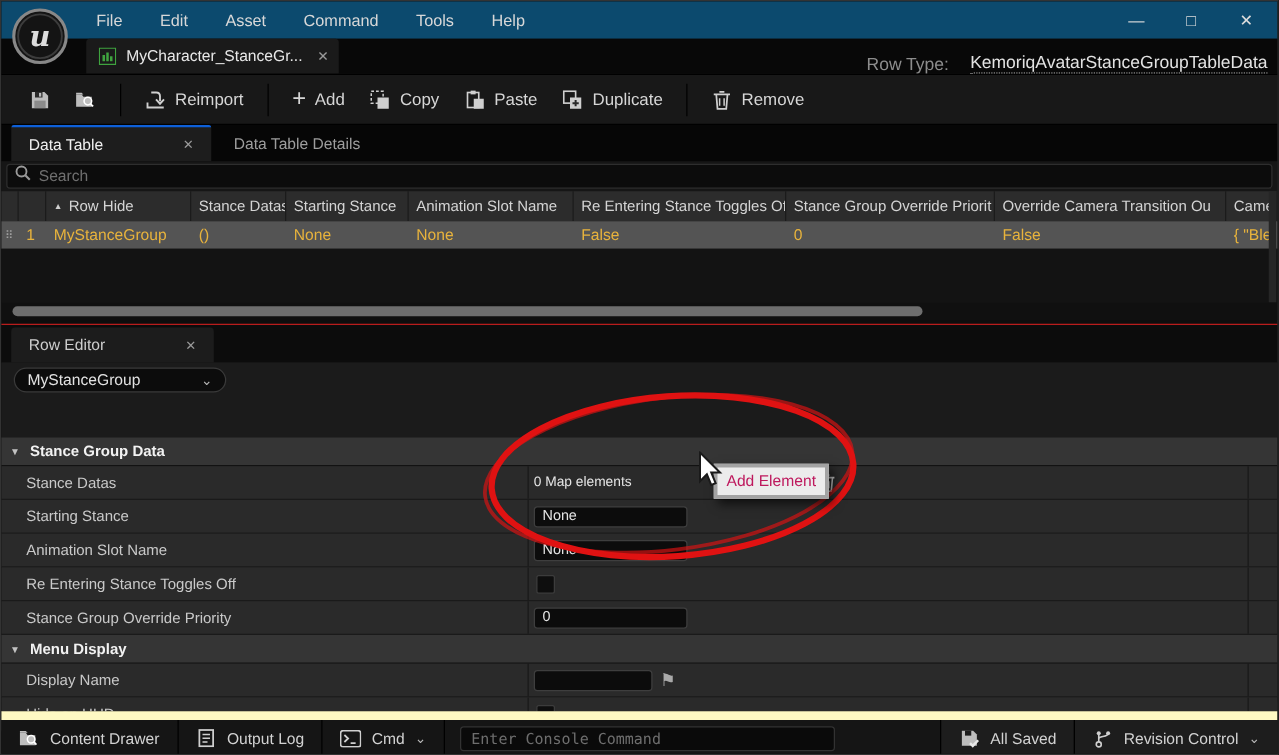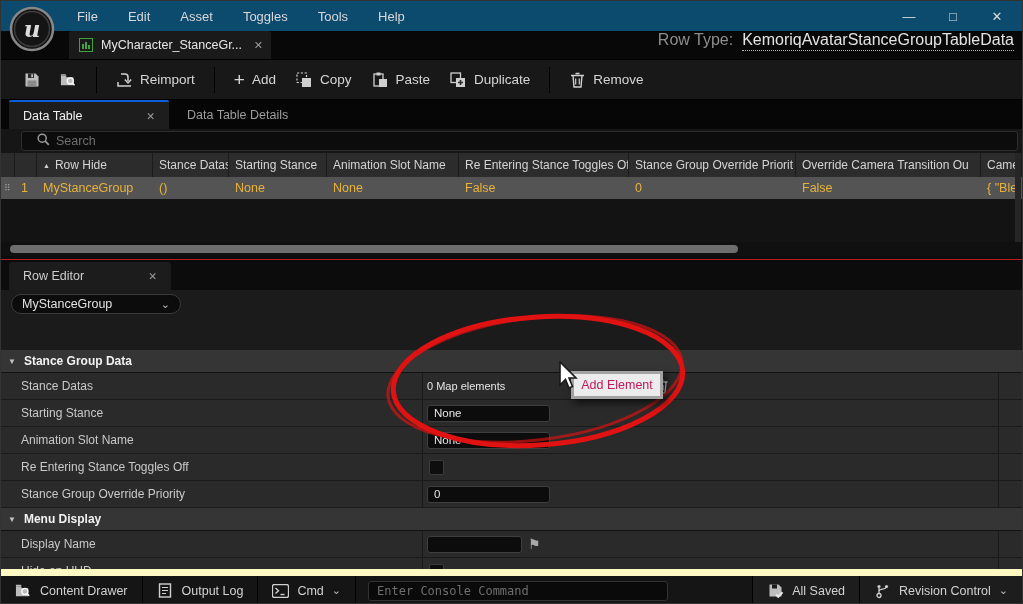--- a/index.html
+++ b/index.html
@@ -16,21 +16,21 @@
   .win-btn { width:34px; height:26px; display:flex; align-items:center; justify-content:center;
              color:#dcdcdc; font-size:13px; }
   .logo { position:absolute; left:8px; top:5px; width:46px; height:46px; z-index:5; }
 
   
   .assetbar { position:absolute; left:0; top:30px; width:100%; height:28px; background:#080808; }
   .asset-tab { position:absolute; left:68px; top:0; width:202px; height:28px; background:#1a1a1a;
                display:flex; align-items:center; gap:7px; padding:0 8px; border-radius:3px 3px 0 0; }
   .asset-tab-label { font-size:12.5px; color:#e8e8e8; white-space:nowrap; overflow:hidden; }
   .asset-tab-close { color:#9a9a9a; font-size:11px; margin-left:auto; }
-  .rowtype { position:absolute; right:8px; top:0; height:28px; display:flex; align-items:flex-start; gap:9px; font-size:16px; }
+  .rowtype { position:absolute; right:8px; top:0; height:28px; display:flex; align-items:flex-end; gap:17px; font-size:14px; }
   .rowtype-label { color:#8d8d8d; }
   .rowtype-value { color:#e3e3e3; border-bottom:1px dotted #b5b5b5; padding-bottom:1px; }
 
   
   .toolbar { position:absolute; left:0; top:58px; width:100%; height:41px; background:#181818;
              border-top:1px solid #000; border-bottom:1px solid #000;
              display:flex; align-items:center; padding-left:12px; }
   .tool-btn { display:flex; align-items:center; gap:7px; padding:6px 10px; color:#d6d6d6;
               font-size:13.5px; border-radius:3px; }
   .tool-sep { width:1px; height:26px; background:#000; margin:0 9px; }
@@ -42,21 +42,21 @@
   .doc-tab { position:absolute; top:0; height:29px; display:flex; align-items:center; gap:8px;
              padding:0 14px; font-size:12.5px; }
   .doc-tab.active { left:8px; width:160px; background:#1d1d1d;
                     border-top:2px solid var(--tab_accent_blue,#0d5fd8); color:#f0f0f0; border-radius:2px 2px 0 0; }
   .doc-tab.inactive { left:172px; width:150px; color:#9d9d9d; }
   .doc-tab-close { color:#9a9a9a; font-size:10.5px; margin-left:auto; }
 
   
   .tablepanel { position:absolute; left:0; top:128px; width:100%; height:127px; background:#161616; }
   .searchrow { position:absolute; left:4px; top:2px; right:4px; height:20px; background:#0c0c0c;
-               border:1px solid #2e2e2e; border-radius:3px; display:flex; align-items:center; padding:0 15px;margin-left:16px; }
+               border:1px solid #2e2e2e; border-radius:3px; display:flex; align-items:center; padding:0 6px; }
   .search-input { flex:1; background:transparent; border:none; outline:none; color:#d8d8d8;
                   font-size:12.5px; font-family:"Liberation Sans",sans-serif; margin-left:6px; }
   .search-input::placeholder { color:#6f6f6f; }
 
   .thead { position:absolute; left:0; top:24px; right:0; height:24px; background:#2c2c2c; display:flex; }
   .th { border-right:1px solid #1b1b1b; font-size:12px; color:#d4d4d4; display:flex; align-items:center;
         padding-left:6px; white-space:nowrap; overflow:hidden; }
   .sort-arrow { font-size:7px; color:#cfcfcf; margin-right:5px; }
   .trow { position:absolute; left:0; top:48px; right:0; height:22px; background:#545454; display:flex;
           color:var(--value_yellow,#e8b33c); font-size:12.5px; }
@@ -124,21 +124,21 @@
 </head>
 <body>
 
 <div id="root">
 
   <div class="titlebar">
     <div class="menubar">
       <span class="menu-item">File</span>
       <span class="menu-item">Edit</span>
       <span class="menu-item">Asset</span>
-      <span class="menu-item">Toggles</span>
+      <span class="menu-item">Command</span>
       <span class="menu-item">Tools</span>
       <span class="menu-item">Help</span>
     </div>
     <div class="win-controls">
       <span class="win-btn">—</span>
       <span class="win-btn">□</span>
       <span class="win-btn">✕</span>
     </div>
   </div>
 

